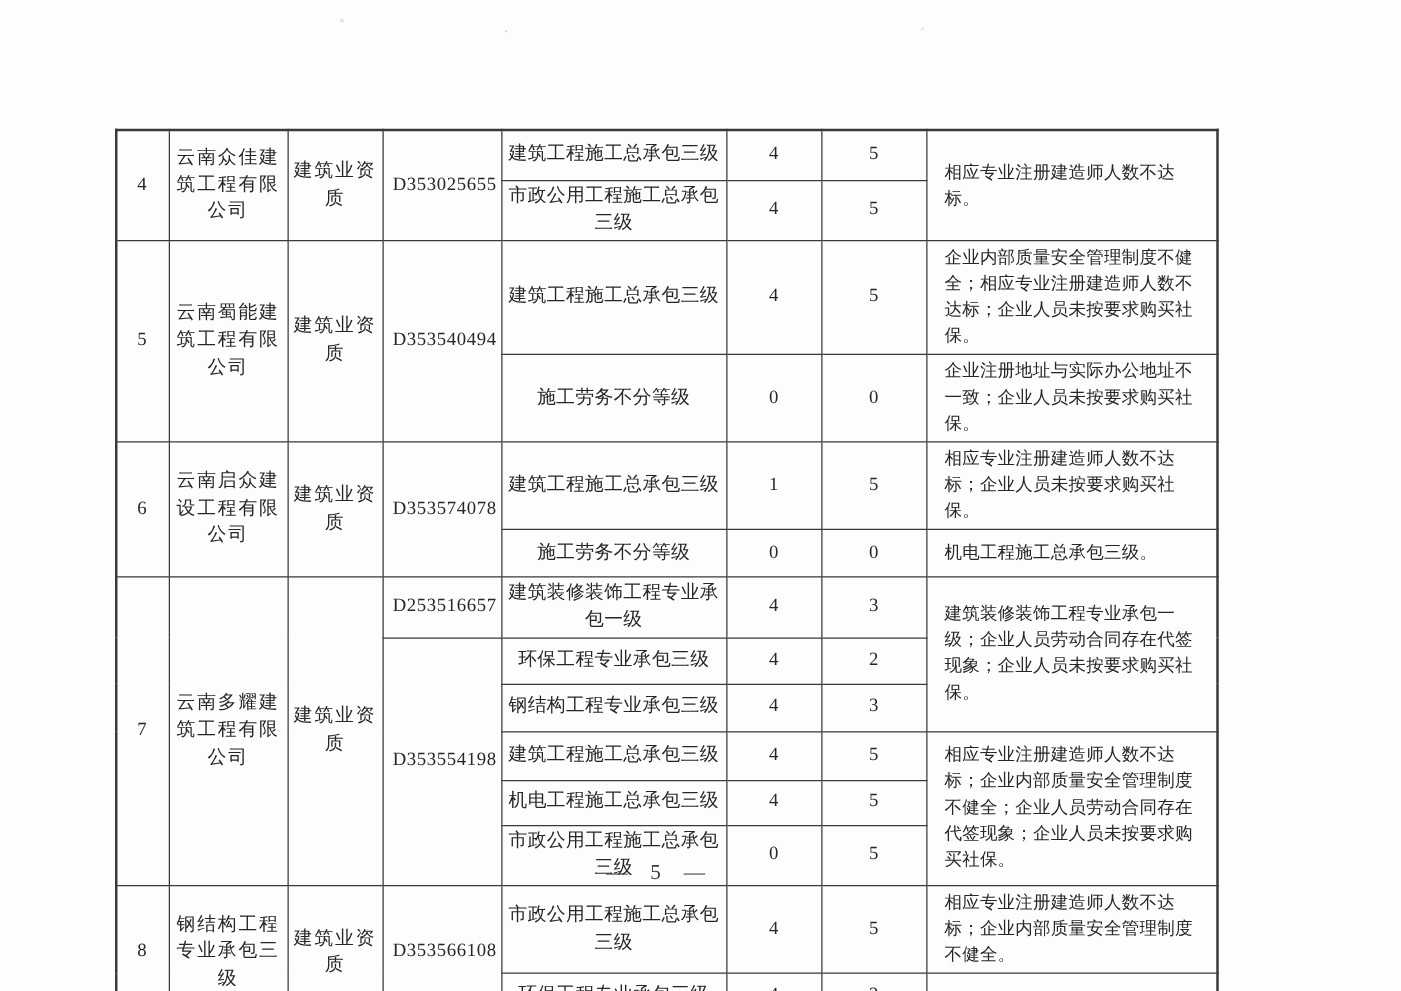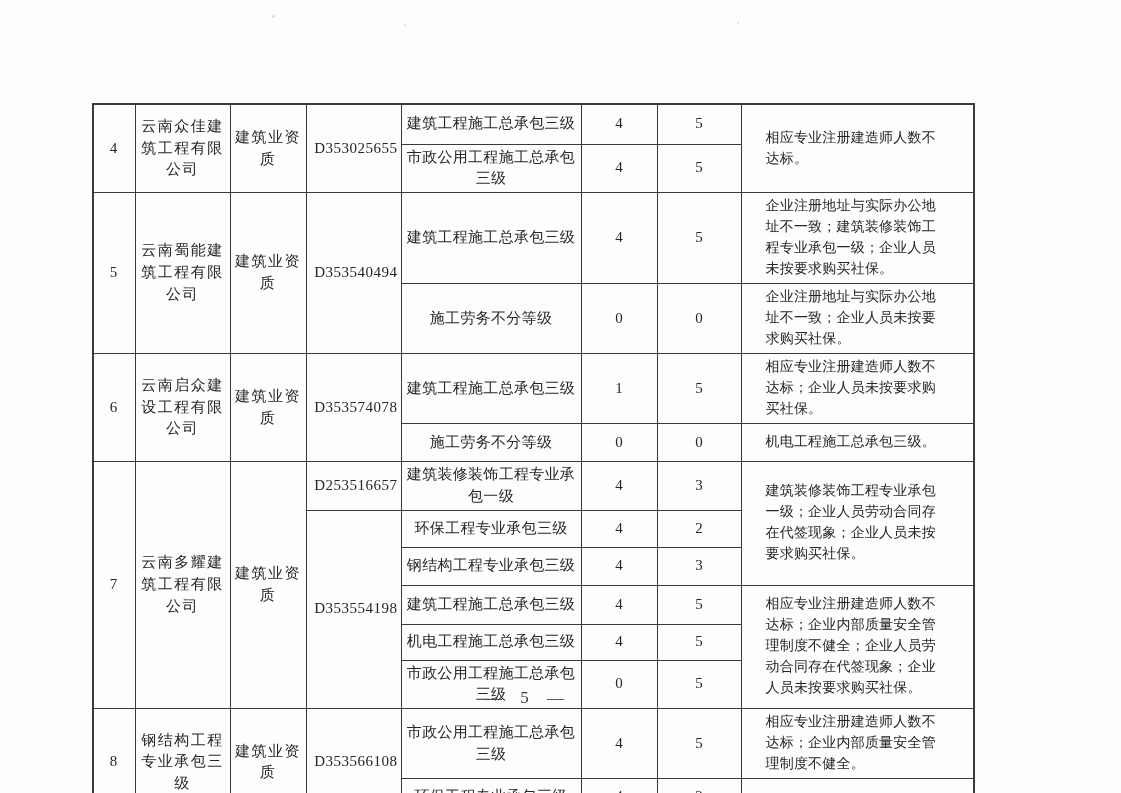--- a/index.html
+++ b/index.html
@@ -64,22 +64,21 @@
   }
   .doc-table td.num {
     letter-spacing: 0;
     font-size: 15px;
   }
   .doc-table td.remark {
     text-align: left;
     font-size: 14px;
     letter-spacing: 0.2px;
     line-height: 1.5;
-    padding: 3px 24px;
-    font-family: Liberation Mono, monospace;
+    padding: 3px 14px;
   }
   .page-footer {
     position: absolute;
     top: 688px;
     left: 0;
     width: 1050px;
     text-align: center;
     font-size: 17px;
     color: #3d3d3d;
     letter-spacing: 1px;
@@ -124,21 +123,21 @@
       </tr>
 
       <tr style="height:54px">
         <td rowspan="2">5</td>
         <td rowspan="2">云南蜀能建筑工程有限公司</td>
         <td rowspan="2">建筑业资质</td>
         <td rowspan="2" class="cert">D353540494</td>
         <td class="item">建筑工程施工总承包三级</td>
         <td class="num">4</td>
         <td class="num">5</td>
-        <td class="remark">企业注册地址与实际办公地址不一致；建筑装修装饰工程专业承包一级；企业人员未按要求购买社保。</td>
+        <td class="remark">企业内部质量安全管理制度不健全；相应专业注册建造师人数不达标；企业人员未按要求购买社保。</td>
       </tr>
       <tr style="height:36px">
         <td class="item">施工劳务不分等级</td>
         <td class="num">0</td>
         <td class="num">0</td>
         <td class="remark">企业注册地址与实际办公地址不一致；企业人员未按要求购买社保。</td>
       </tr>
 
       <tr style="height:34px">
         <td rowspan="2">6</td>

